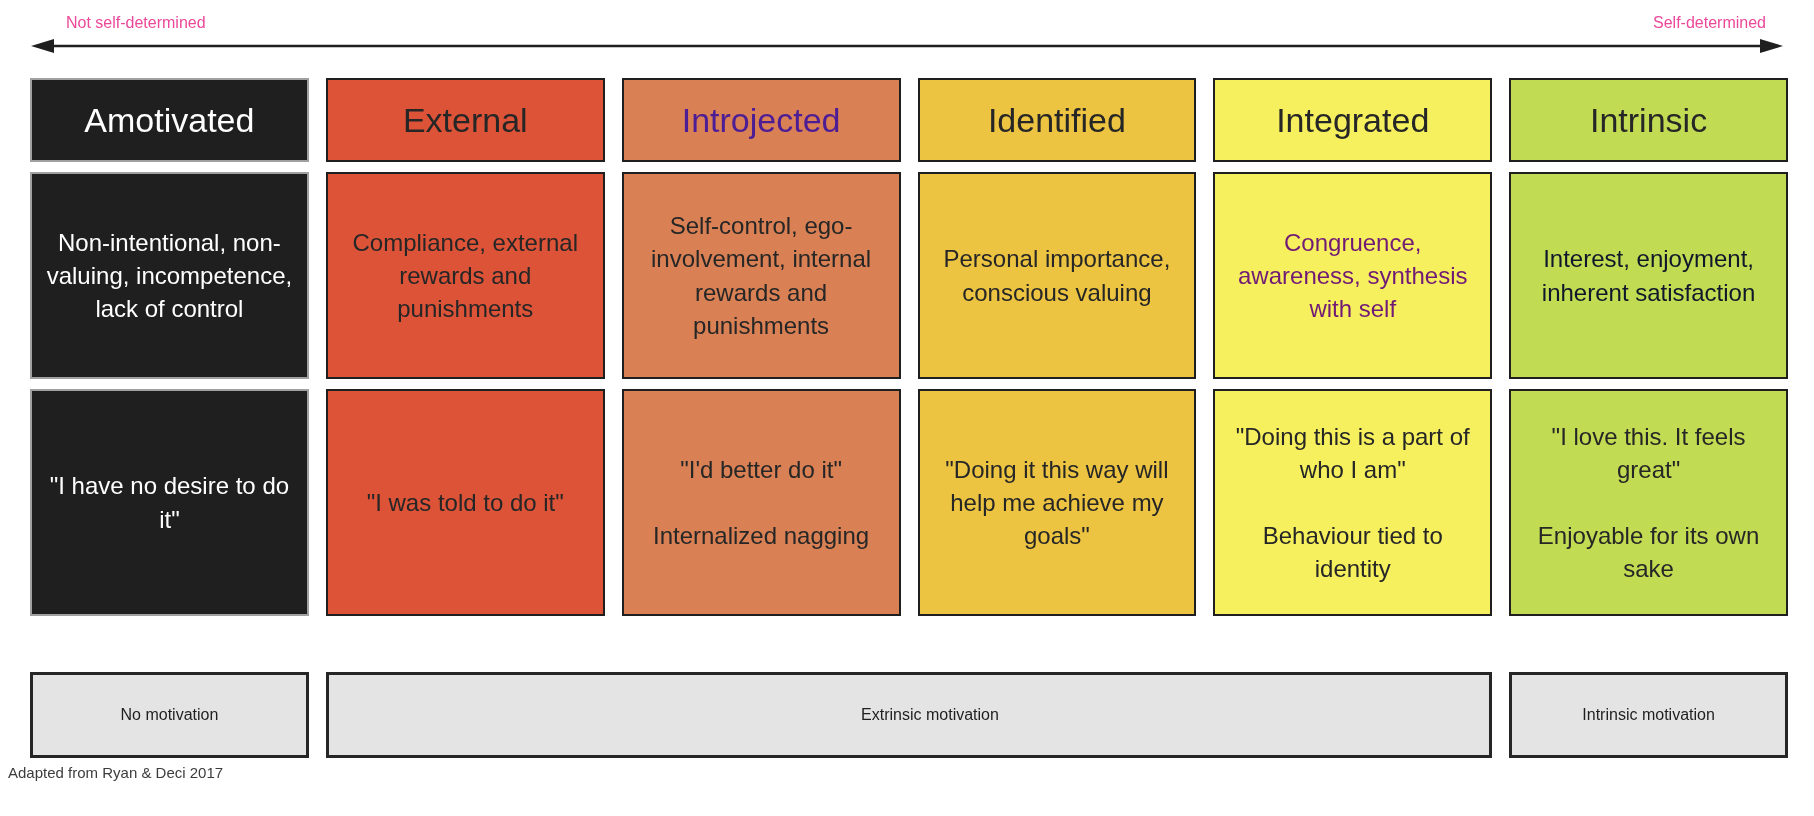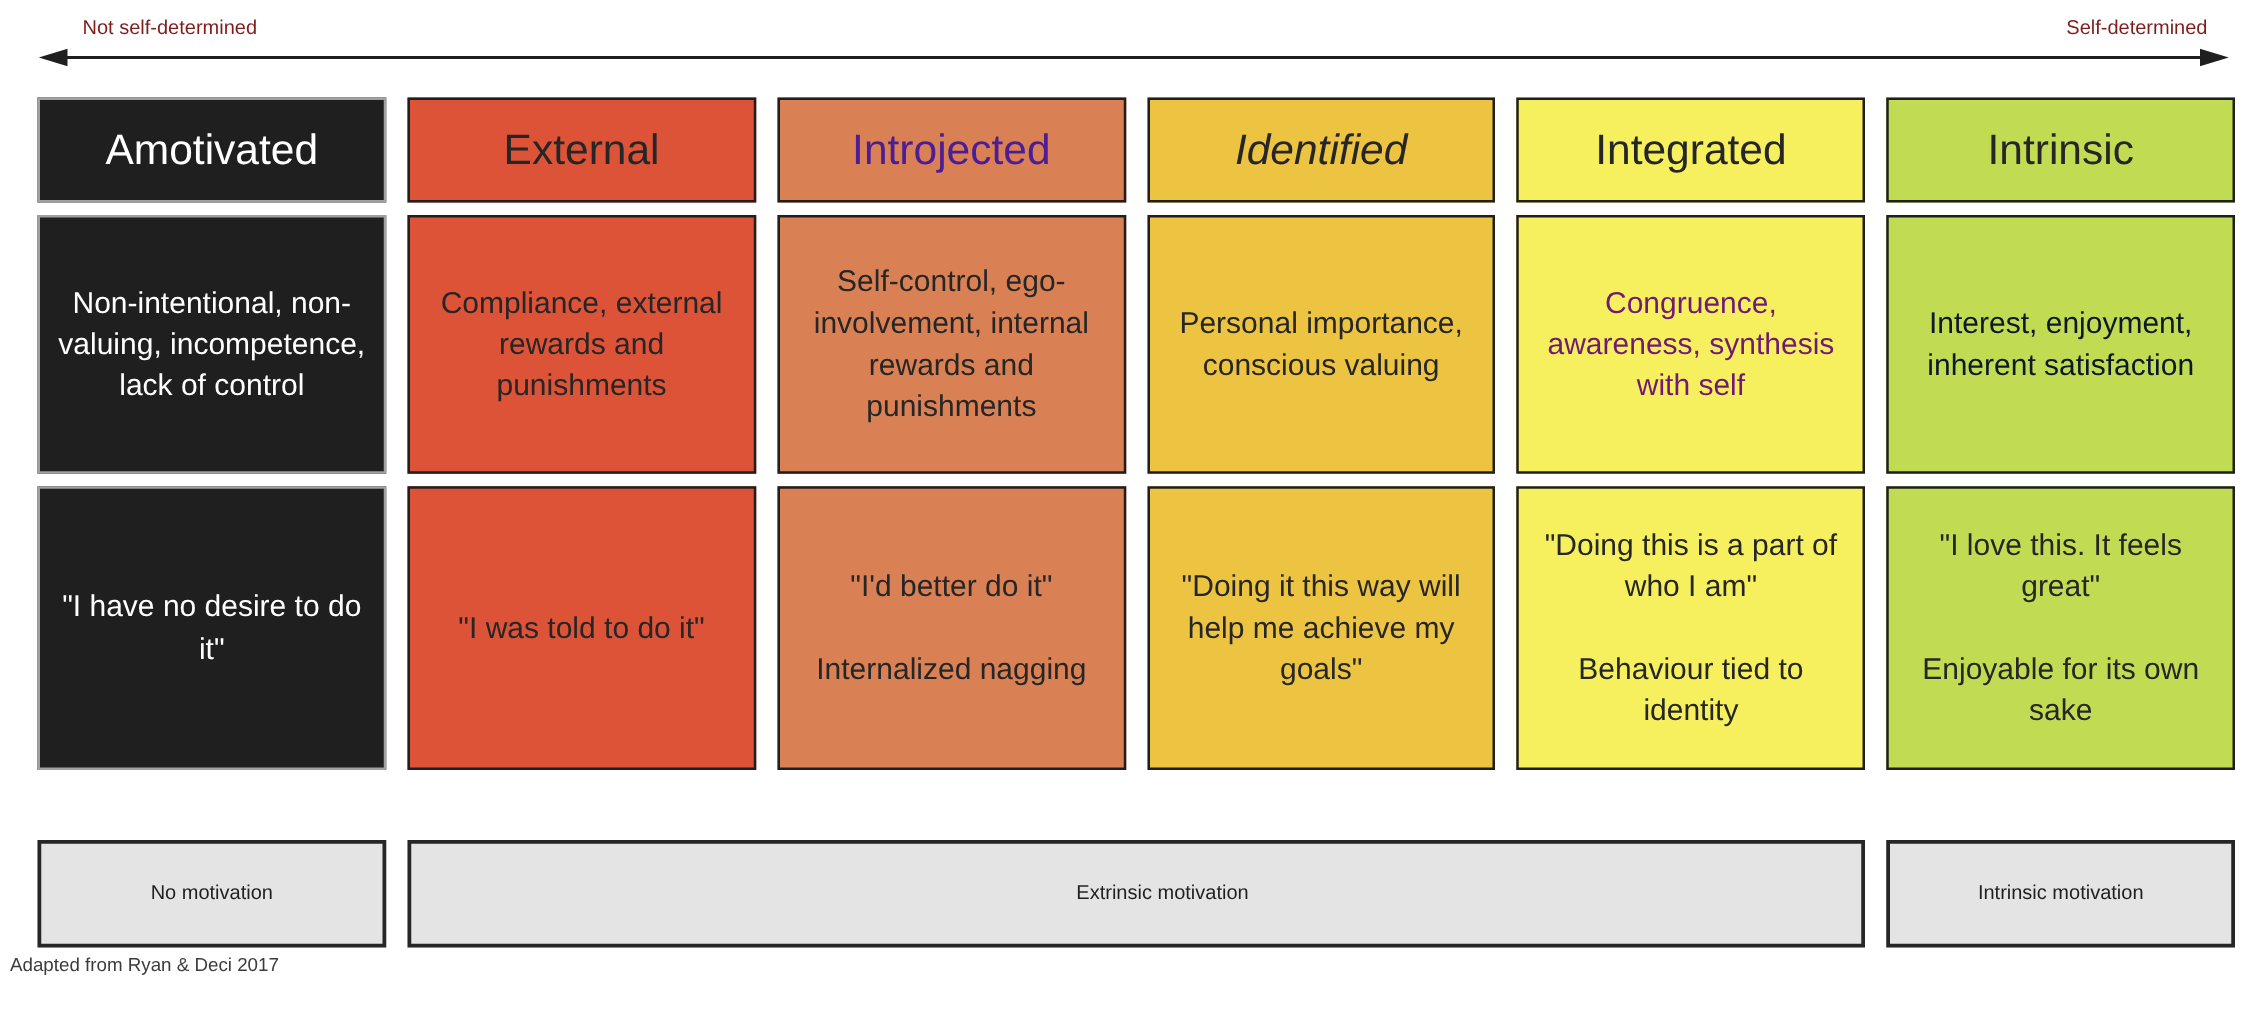--- a/index.html
+++ b/index.html
@@ -14,21 +14,21 @@
     height: 816px;
     background: #ffffff;
     overflow: hidden;
   }
 
   
   .axis-label {
     position: absolute;
     top: 14px;
     font-size: 16px;
-    color: #7f1d1d;
+    color: #ec4899;
     white-space: nowrap;
   }
   .axis-label.left  { left: 66px; }
   .axis-label.right { right: 48px; text-align: center; }
   .arrow-wrap {
     position: absolute;
     left: 0; top: 36px;
     width: 1814px; height: 20px;
   }
 
@@ -101,21 +101,21 @@
       <polygon points="31,10 54,3 54,17" fill="#1f1f1f"></polygon>
       <polygon points="1783,10 1760,3 1760,17" fill="#1f1f1f"></polygon>
     </svg>
   </div>
 
   <div class="grid main">
 
     <div class="cell head" style="background-color: rgb(31, 31, 31); color: rgb(255, 255, 255); border-color: rgb(160, 160, 160);">Amotivated</div>
     <div class="cell head" style="background-color: rgb(220, 83, 56); color: rgb(38, 38, 38); border-color: rgb(31, 31, 31);">External</div>
     <div class="cell head" style="background-color: rgb(217, 129, 85); color: #4c1d95; border-color: rgb(31, 31, 31);">Introjected</div>
-    <div class="cell head" style="background-color: rgb(236, 196, 65); color: rgb(38, 38, 38); border-color: rgb(31, 31, 31); font-style: italic;">Identified</div>
+    <div class="cell head" style="background-color: rgb(236, 196, 65); color: rgb(38, 38, 38); border-color: rgb(31, 31, 31);">Identified</div>
     <div class="cell head" style="background-color: rgb(246, 240, 94); color: rgb(38, 38, 38); border-color: rgb(31, 31, 31);">Integrated</div>
     <div class="cell head" style="background-color: rgb(193, 219, 82); color: rgb(38, 38, 38); border-color: rgb(31, 31, 31);">Intrinsic</div>
 
     <div class="cell body" style="background-color: rgb(31, 31, 31); color: rgb(255, 255, 255); border-color: rgb(160, 160, 160);">Non-intentional, non-valuing, incompetence, lack of control</div>
     <div class="cell body" style="background-color: rgb(220, 83, 56); color: rgb(38, 38, 38); border-color: rgb(31, 31, 31);">Compliance, external rewards and punishments</div>
     <div class="cell body" style="background-color: rgb(217, 129, 85); color: rgb(38, 38, 38); border-color: rgb(31, 31, 31);">Self-control, ego-involvement, internal rewards and punishments</div>
     <div class="cell body" style="background-color: rgb(236, 196, 65); color: rgb(38, 38, 38); border-color: rgb(31, 31, 31);">Personal importance, conscious valuing</div>
     <div class="cell body" style="background-color: rgb(246, 240, 94); color: #701a75; border-color: rgb(31, 31, 31);">Congruence, awareness, synthesis with self</div>
     <div class="cell body" style="background-color: rgb(193, 219, 82); color: #0f172a; border-color: rgb(31, 31, 31);">Interest, enjoyment, inherent satisfaction</div>
 

